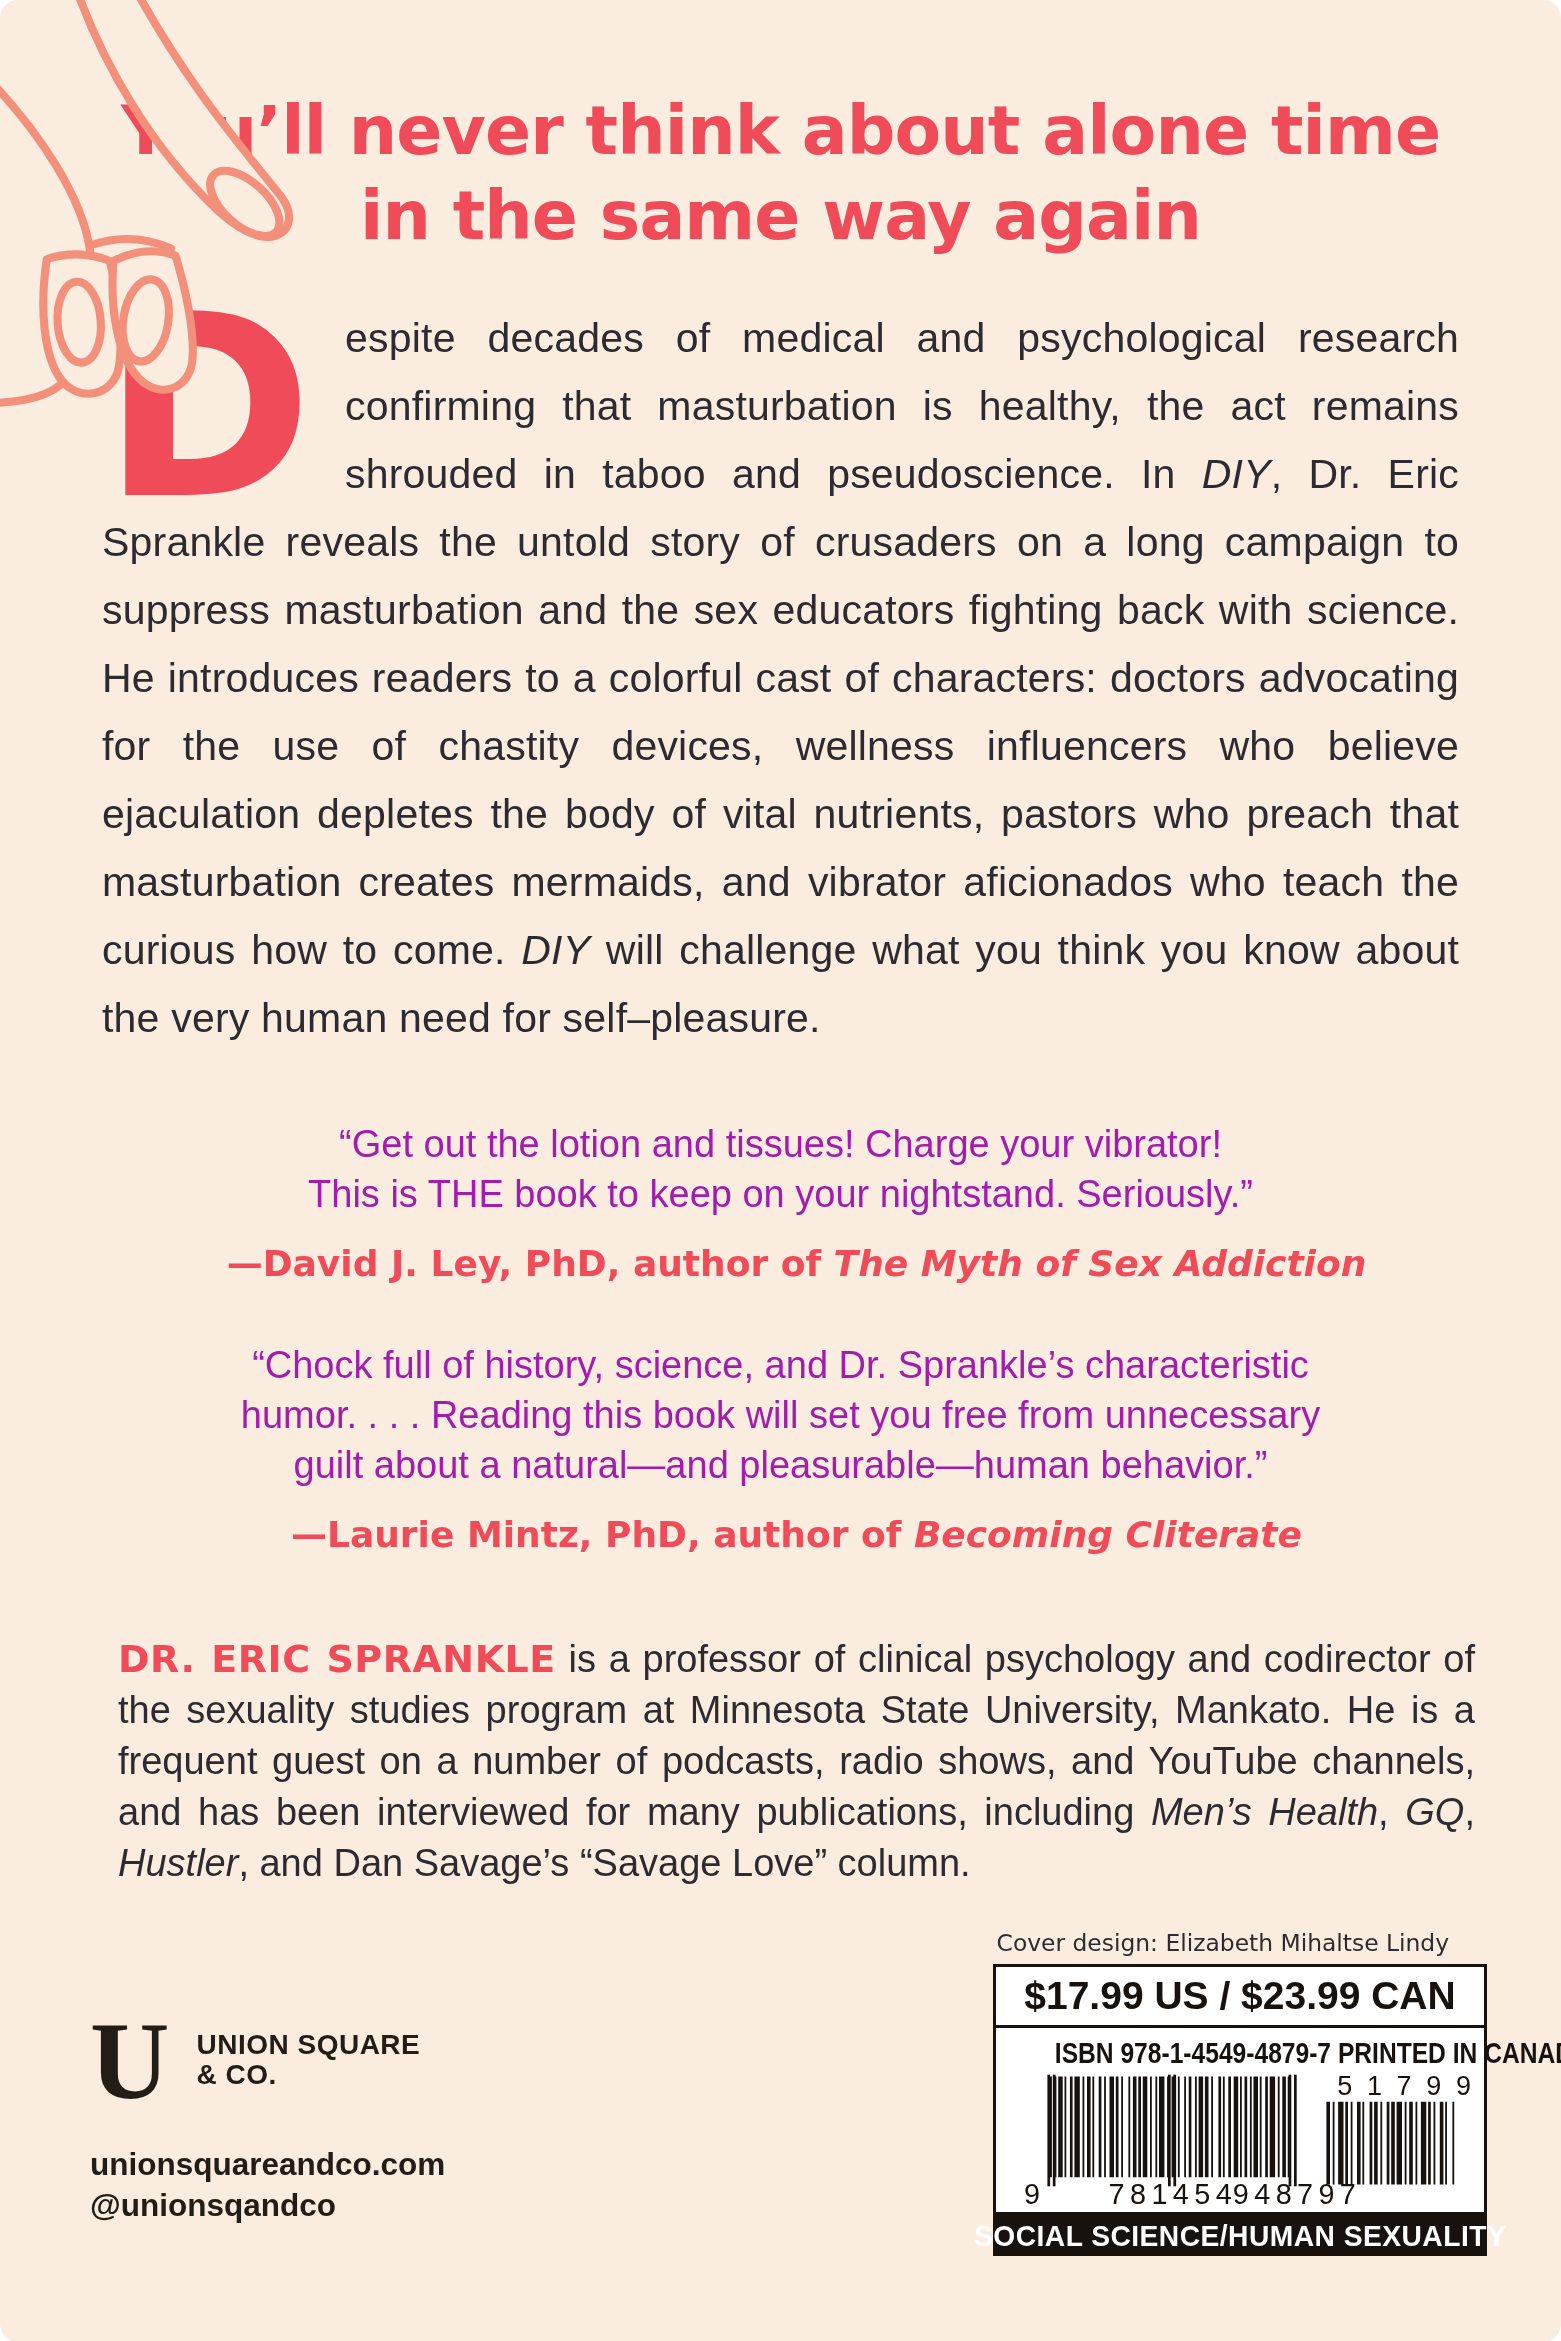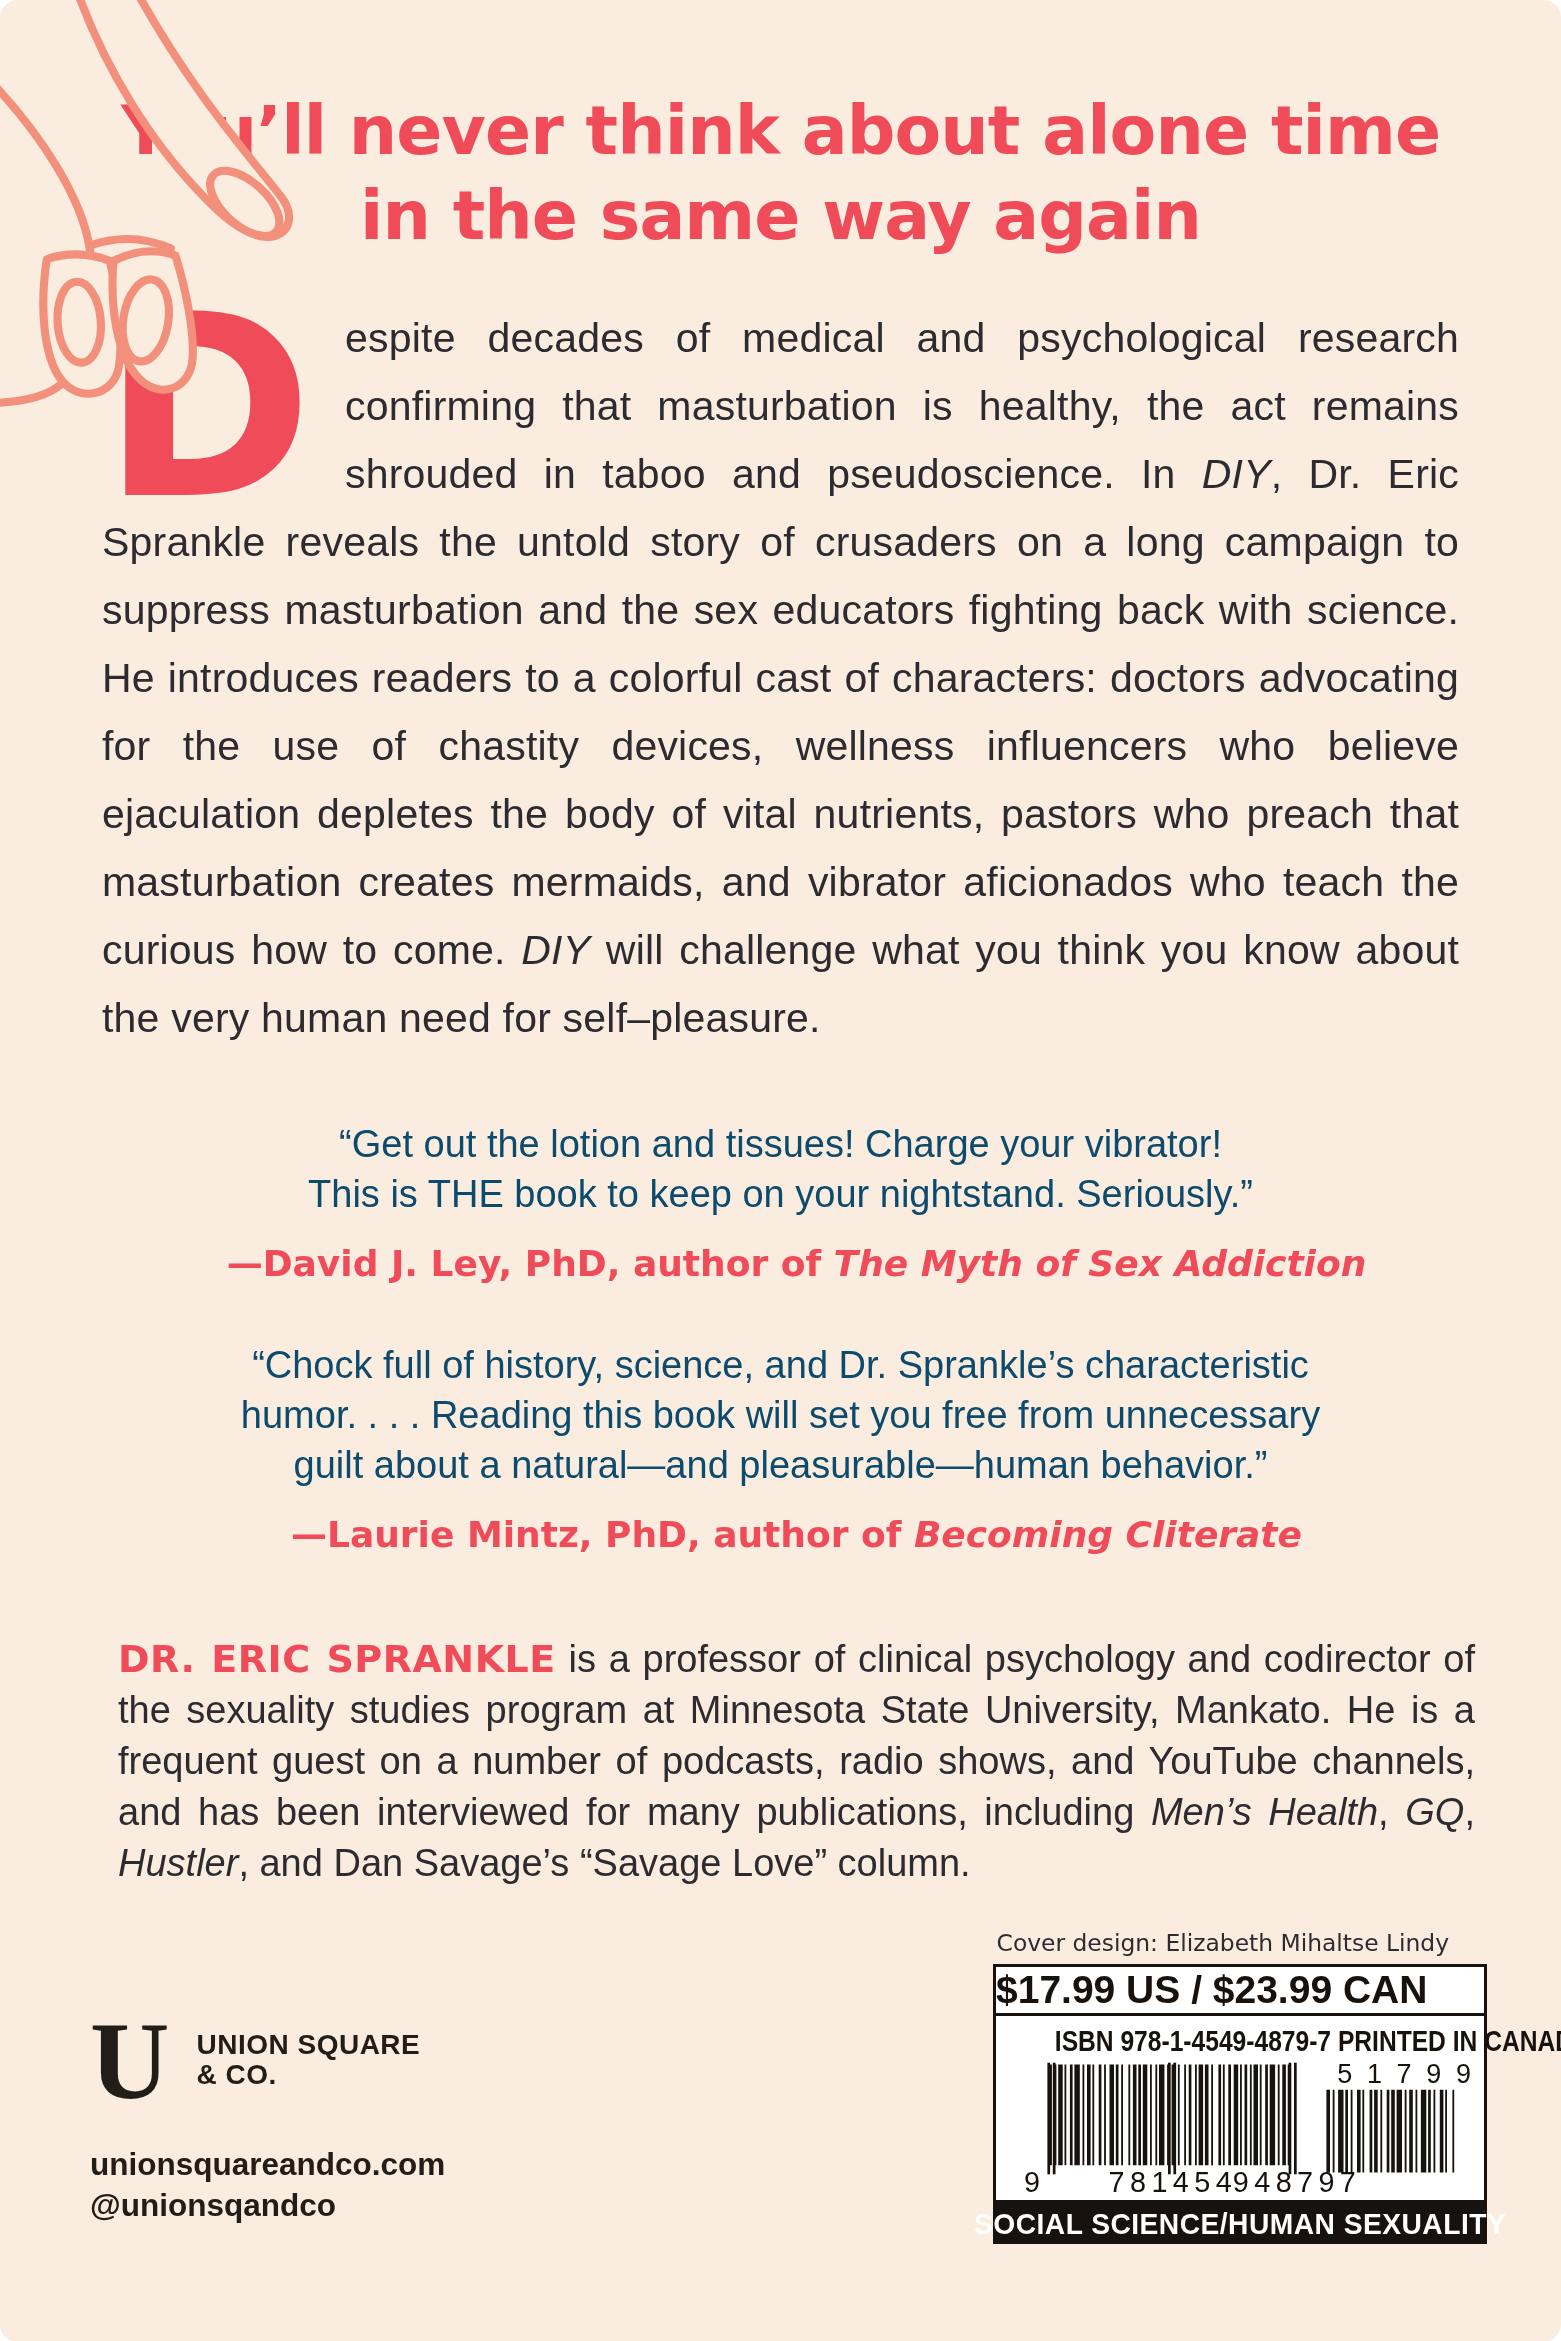--- a/index.html
+++ b/index.html
@@ -38,21 +38,21 @@
     float:left;
     font-family:"DejaVu Sans", sans-serif;
     font-weight:700;
     font-size:254px;line-height:189px;
     color:#EF4B58;
     margin:9px 32px 0 0;
   }
   .it{font-style:italic;}
   
   .quote{position:absolute;left:0;right:0;text-align:center;z-index:1;}
-  .quote-block{font-size:38px;line-height:50px;color:#0c4a6e;}
+  .quote-block{font-size:38px;line-height:50px;color:#a21caf;}
   .quote-line{display:block;}
   .attribution{
     margin-top:23.4px;
     font-family:"DejaVu Sans", sans-serif;
     font-weight:700;
     font-size:36px;line-height:43px;
     color:#EF4B58;
     padding-left:32px;
   }
   .attribution .book{font-style:italic;}
@@ -94,22 +94,22 @@
   .retail{position:absolute;left:993px;top:1922px;width:494px;z-index:1;margin-top:8px;}
   .cover-design{
     font-family:"DejaVu Sans", sans-serif;
     font-size:23.4px;line-height:27px;
     color:#2E2B30;
     margin:0 0 7.2px 3.6px;
   }
   .price-box{
     box-sizing:border-box;
     border:3.6px solid #17120E;background:#ffffff;
-    height:52px;
-    display:flex;align-items:center;
+    height:64px;
+    display:flex;align-items:center;justify-content:center;
     font-weight:700;font-size:39px;color:#17120E;
   }
   .isbn-box{
     box-sizing:border-box;
     border:3.6px solid #17120E;border-top:none;background:#ffffff;
     height:187px;
     padding-top:9px;
     text-align:center;
     position:relative;
   }

